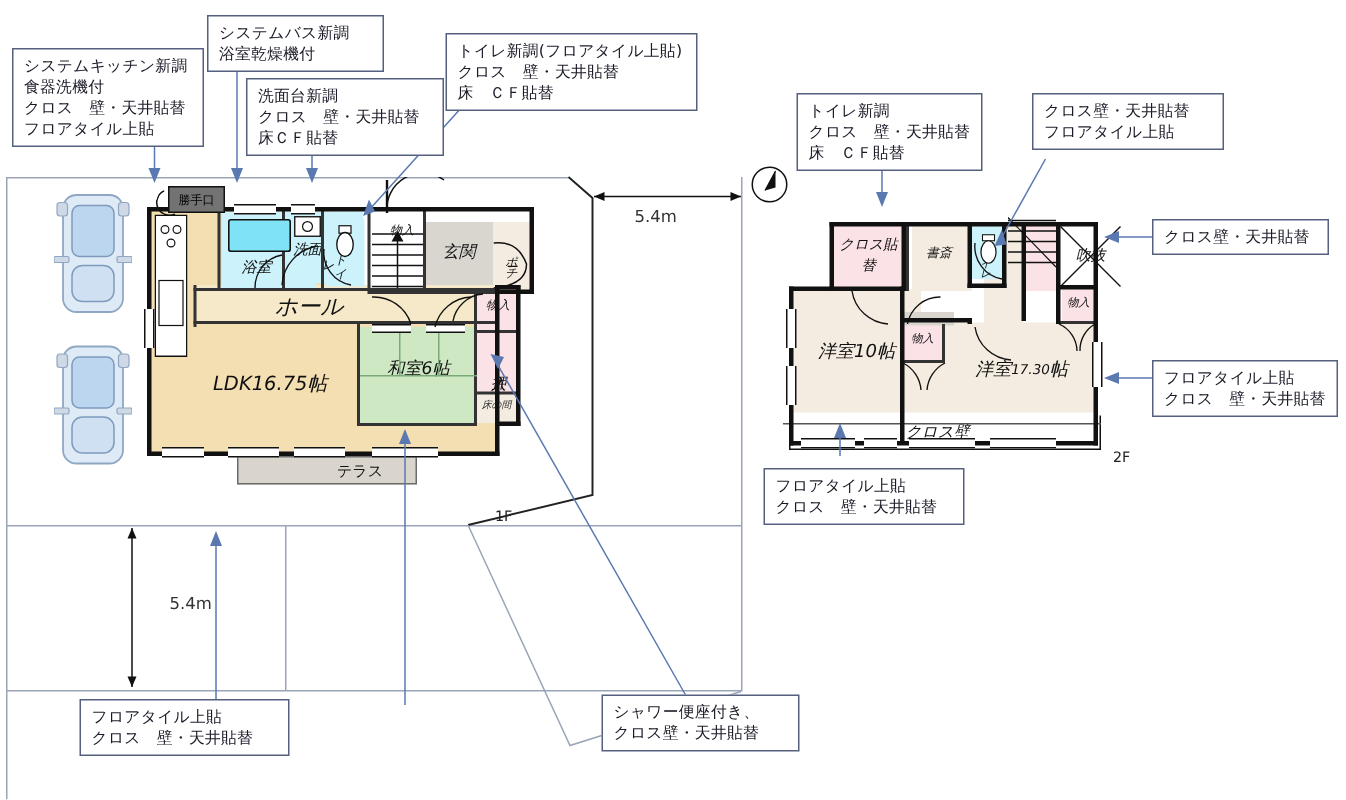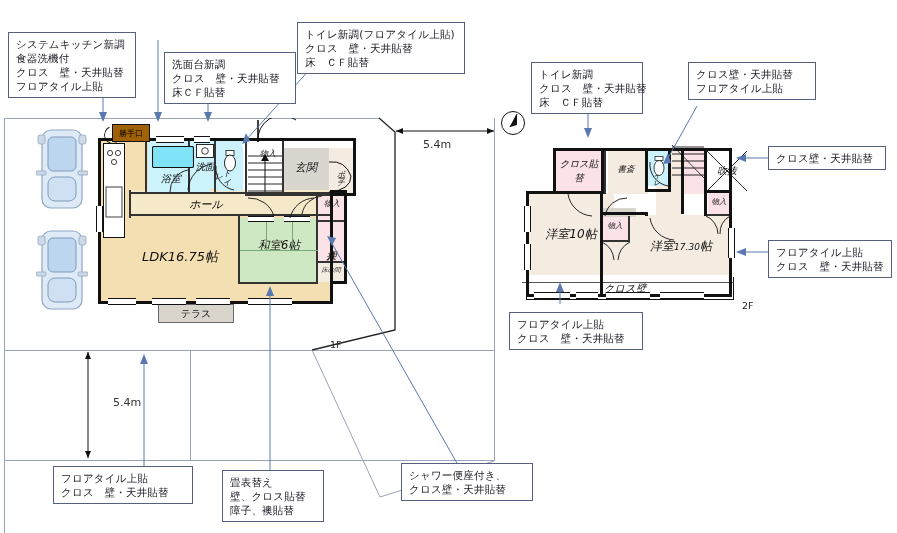--- a/index.html
+++ b/index.html
@@ -198,21 +198,21 @@
     <div class="win" style="left:108px;top:298px;width:28px;height:5px;"></div>
     <div class="win" style="left:152px;top:298px;width:34px;height:5px;"></div>
     <div class="win" style="left:196px;top:298px;width:34px;height:5px;"></div>
     <div class="win" style="left:248px;top:298px;width:44px;height:5px;"></div>
     <div class="win" style="left:156px;top:136px;width:28px;height:5px;"></div>
     <div class="win" style="left:194px;top:136px;width:16px;height:5px;"></div>
     <div class="win" style="left:248px;top:216px;width:26px;height:4px;"></div>
     <div class="win" style="left:284px;top:216px;width:26px;height:4px;"></div>
     <div class="winv" style="left:96px;top:206px;width:5px;height:26px;"></div>
 
-    <div style="position:absolute;left:112px;top:124px;width:36px;height:16px;background:#a16207;border:1px solid #111;z-index:16;display:flex;align-items:center;justify-content:center;">
+    <div style="position:absolute;left:112px;top:124px;width:36px;height:16px;background:#737373;border:1px solid #111;z-index:16;display:flex;align-items:center;justify-content:center;">
       <span class="tiny">勝手口</span>
     </div>
     <div class="doorarc" style="left:104px;top:126px;width:16px;height:16px;transform:rotate(20deg);"></div>
 
     <svg style="position:absolute;left:256px;top:118px;z-index:16;" width="44" height="26">
       <path d="M2 24 A24 24 0 0 1 40 2" fill="none" stroke="#111" stroke-width="1"></path>
       <line x1="2" y1="24" x2="2" y2="2" stroke="#111" stroke-width="1.6"></line>
     </svg>
 
     <svg style="position:absolute;left:329px;top:160px;z-index:16;" width="26" height="34">
@@ -233,38 +233,38 @@
     </svg>
     <svg style="position:absolute;left:246px;top:196px;z-index:16;" width="30" height="22">
       <path d="M2 2 A26 26 0 0 1 28 20" fill="none" stroke="#111" stroke-width="0.9"></path>
     </svg>
     <svg style="position:absolute;left:300px;top:194px;z-index:16;" width="26" height="22">
       <path d="M2 20 A22 22 0 0 1 22 2" fill="none" stroke="#111" stroke-width="0.9"></path>
     </svg>
 
     <div class="rm" style="left:124px;top:248px;width:112px;height:18px;font-size:13px;">LDK16.75帖</div>
     <div class="rm" style="left:244px;top:238px;width:70px;height:16px;font-size:11.5px;">和室6帖</div>
-    <div class="rm" style="left:178px;top:197px;width:56px;height:16px;font-size:11px;">ホール</div>
+    <div class="rm" style="left:178px;top:197px;width:56px;height:16px;font-size:15px;">ホール</div>
     <div class="rm" style="left:152px;top:172px;width:38px;height:14px;font-size:10px;">浴室</div>
     <div class="rm" style="left:192px;top:160px;width:26px;height:14px;font-size:9.5px;">洗面</div>
     <div class="rm" style="left:215px;top:160px;width:14px;height:26px;">
       <span class="vlabel tiny">トイレ</span>
     </div>
     <div class="rm" style="left:288px;top:160px;width:36px;height:16px;font-size:11px;">玄関</div>
     <div class="rm" style="left:333px;top:155px;width:14px;height:36px;">
       <span class="vlabel tiny">ポーチ</span>
     </div>
     <div class="rm" style="left:256px;top:147px;width:24px;height:14px;font-size:8px;">物入</div>
     <div class="rm" style="left:320px;top:197px;width:24px;height:14px;font-size:8px;">物入</div>
     <div class="rm" style="left:324px;top:226px;width:14px;height:32px;">
       <span class="vlabel" style="font-size:10px;">押入</span>
     </div>
     <div class="rm" style="left:318px;top:264px;width:26px;height:14px;font-size:6.5px;color:#333;">床の間</div>
 
-    <div class="terrace" style="left:158px;top:304px;width:74px;height:17px;">
+    <div class="terrace" style="left:158px;top:304px;width:74px;height:17px;padding-left:44px;">
       <span>テラス</span>
     </div>
   </div>
 
   <div class="plan" id="f2">
 
     <div class="rm f-cream" style="left:528px;top:193px;width:86px;height:82px;"></div>
     <div class="rm f-cream" style="left:614px;top:215px;width:118px;height:60px;"></div>
     <div class="rm f-cream" style="left:656px;top:150px;width:26px;height:66px;"></div>
     <div class="rm f-pink" style="left:555px;top:150px;width:48px;height:42px;"></div>
@@ -434,47 +434,46 @@
       <polygon points="270,286 266,296 274,296"></polygon>
       <polygon points="327,236 332,246 336,238"></polygon>
     </g>
   </svg>
 
   <div class="note" style="left:8px;  top:32px;  width:128px;">システムキッチン新調
 食器洗機付
 クロス　壁・天井貼替
 フロアタイル上貼</div>
 
+  <div class="note" style="left:138px;top:10px;  width:118px;">システムバス新調
+浴室乾燥機付</div>
 
   <div class="note" style="left:164px;top:52px;  width:132px;">洗面台新調
 クロス　壁・天井貼替
 床ＣＦ貼替</div>
 
   <div class="note" style="left:297px;top:22px;  width:168px;">トイレ新調(フロアタイル上貼)
 クロス　壁・天井貼替
 床　ＣＦ貼替</div>
 
-  <div class="note" style="left:531px;top:62px;  width:112px;">トイレ新調
+  <div class="note" style="left:531px;top:62px;  width:124px;">トイレ新調
 クロス　壁・天井貼替
 床　ＣＦ貼替</div>
 
   <div class="note" style="left:688px;top:62px;  width:128px;">クロス壁・天井貼替
 フロアタイル上貼</div>
 
   <div class="note" style="left:768px;top:146px; width:118px;">クロス壁・天井貼替</div>
 
   <div class="note" style="left:768px;top:240px; width:124px;">フロアタイル上貼
 クロス　壁・天井貼替</div>
 
   <div class="note" style="left:509px;top:312px; width:134px;">フロアタイル上貼
 クロス　壁・天井貼替</div>
 
   <div class="note" style="left:53px; top:466px; width:140px;">フロアタイル上貼
 クロス　壁・天井貼替</div>
 
-  <div class="note" style="left:222px;top:470px; width:102px;">畳表替え
-壁、クロス貼替
-障子、襖貼替</div>
 
   <div class="note" style="left:401px;top:463px; width:132px;">シャワー便座付き、
 クロス壁・天井貼替</div>
 
 </div>
 
 </body></html>

